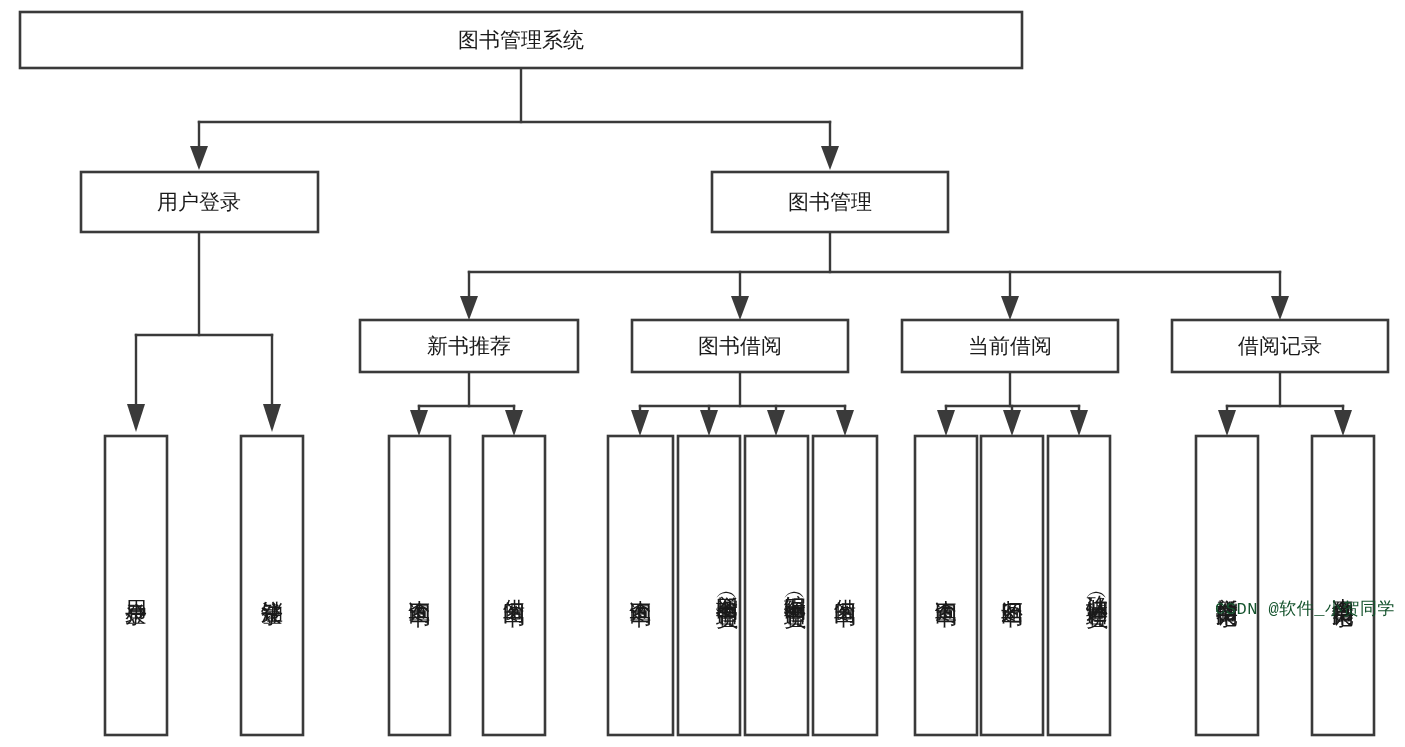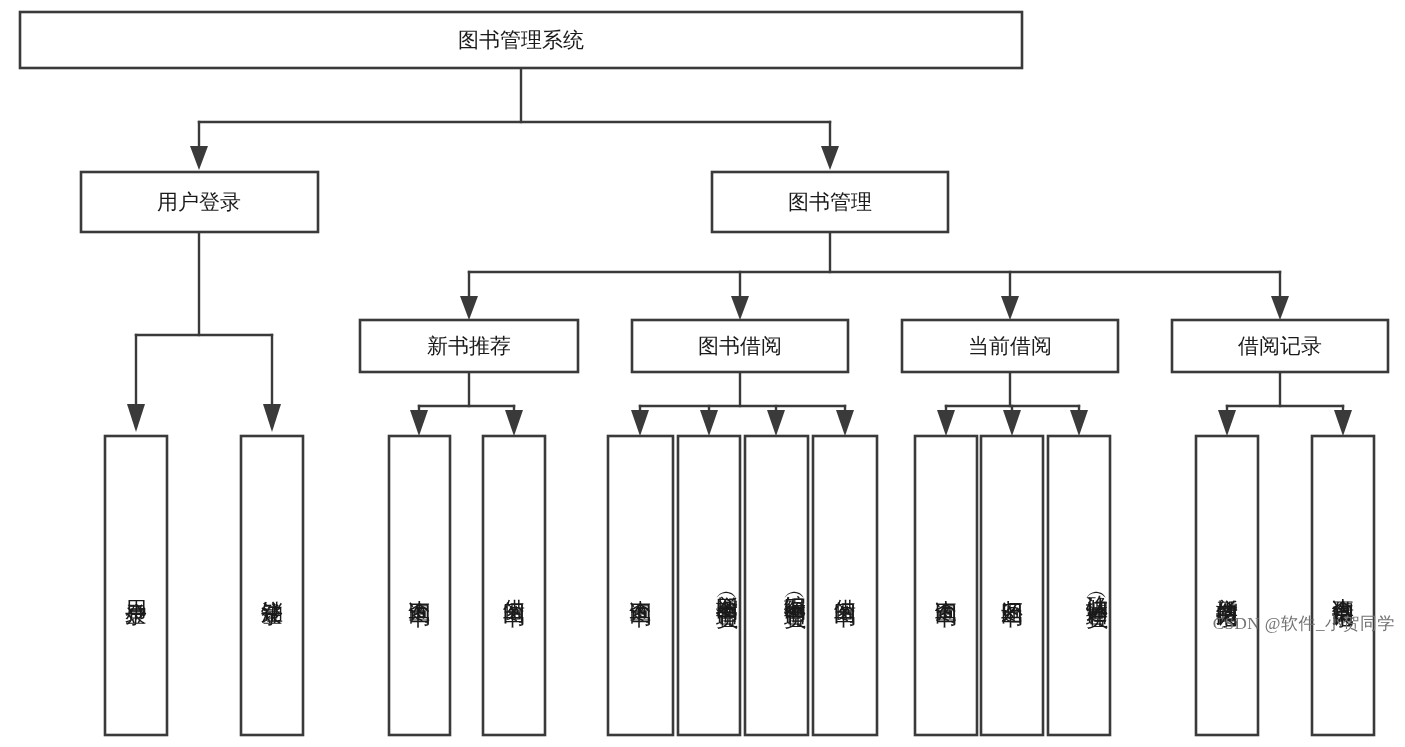--- a/index.html
+++ b/index.html
@@ -61,24 +61,24 @@
     display: flex;
     align-items: center;
     justify-content: center;
     text-align: center;
     white-space: nowrap;
     user-select: none;
   }
   .watermark {
     position: absolute;
     right: 10px;
-    bottom: 6px;
-    font-family: Liberation Serif, serif;
+    bottom: 21px;
+    font-family: Liberation Mono, monospace;
     font-size: 17px;
-    color: #737373;
+    color: #14532d;
     letter-spacing: 0.5px;
     white-space: nowrap;
   }
 </style>
 </head>
 <body>
 
 <div id="diagram-root">
 
   <svg class="diagram-svg" viewBox="0 0 1405 747">

